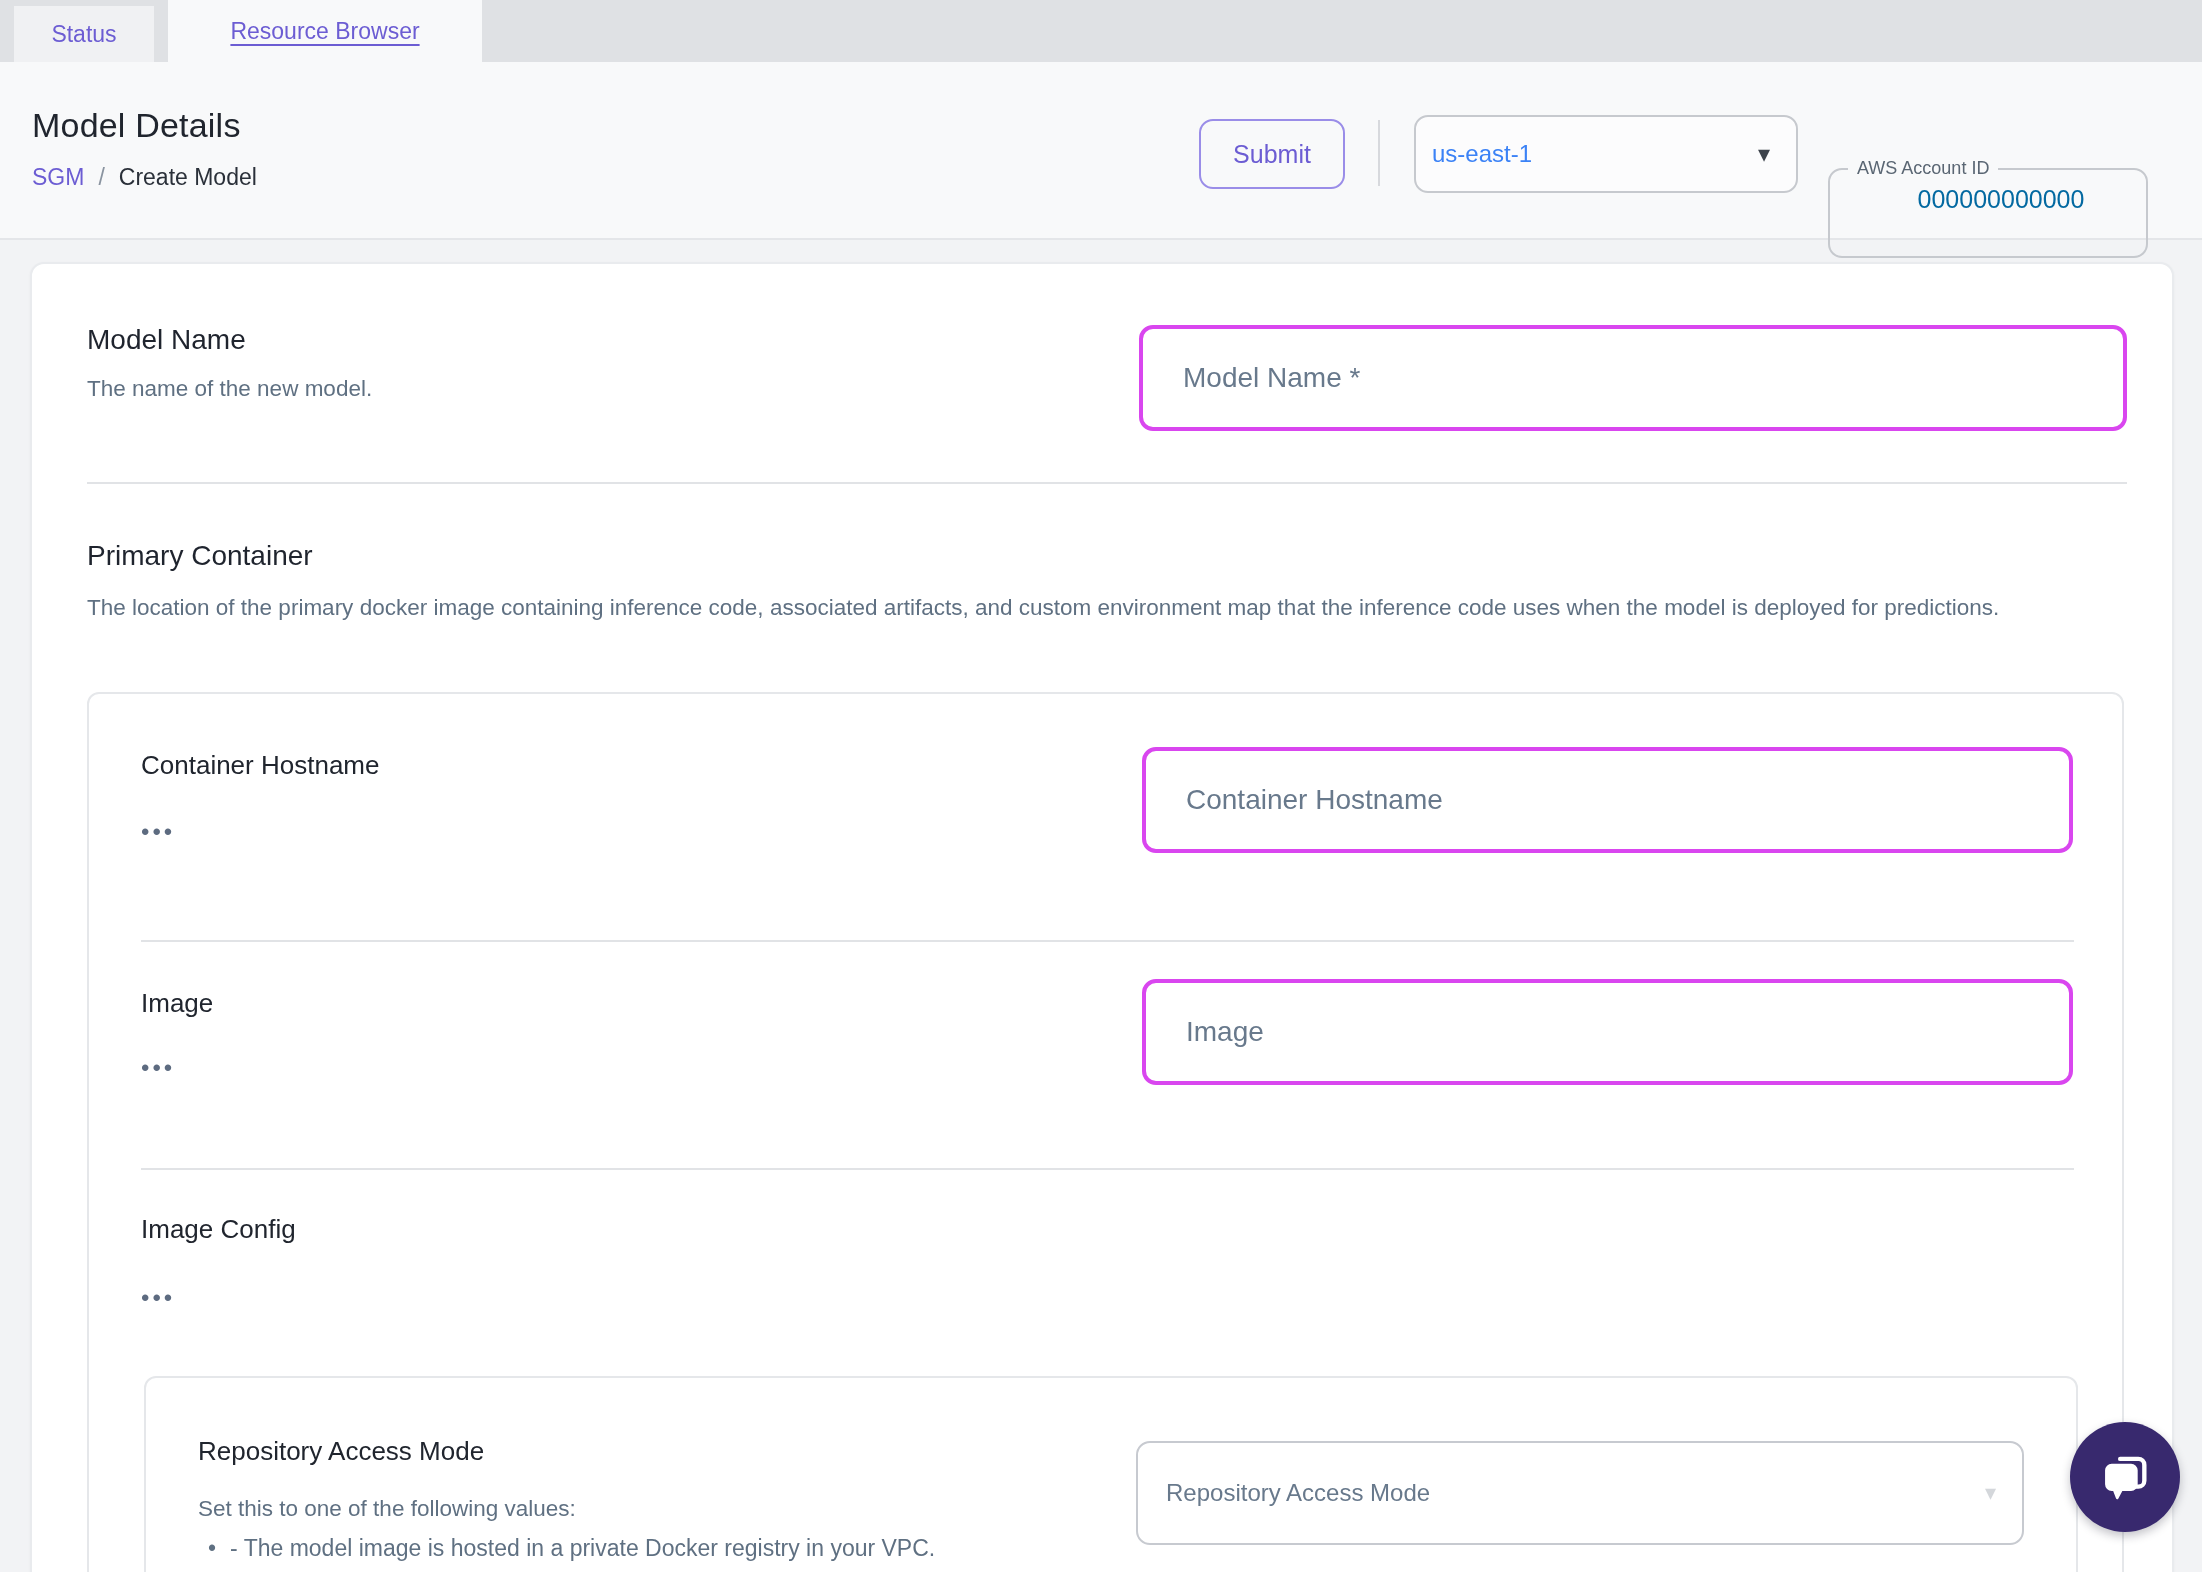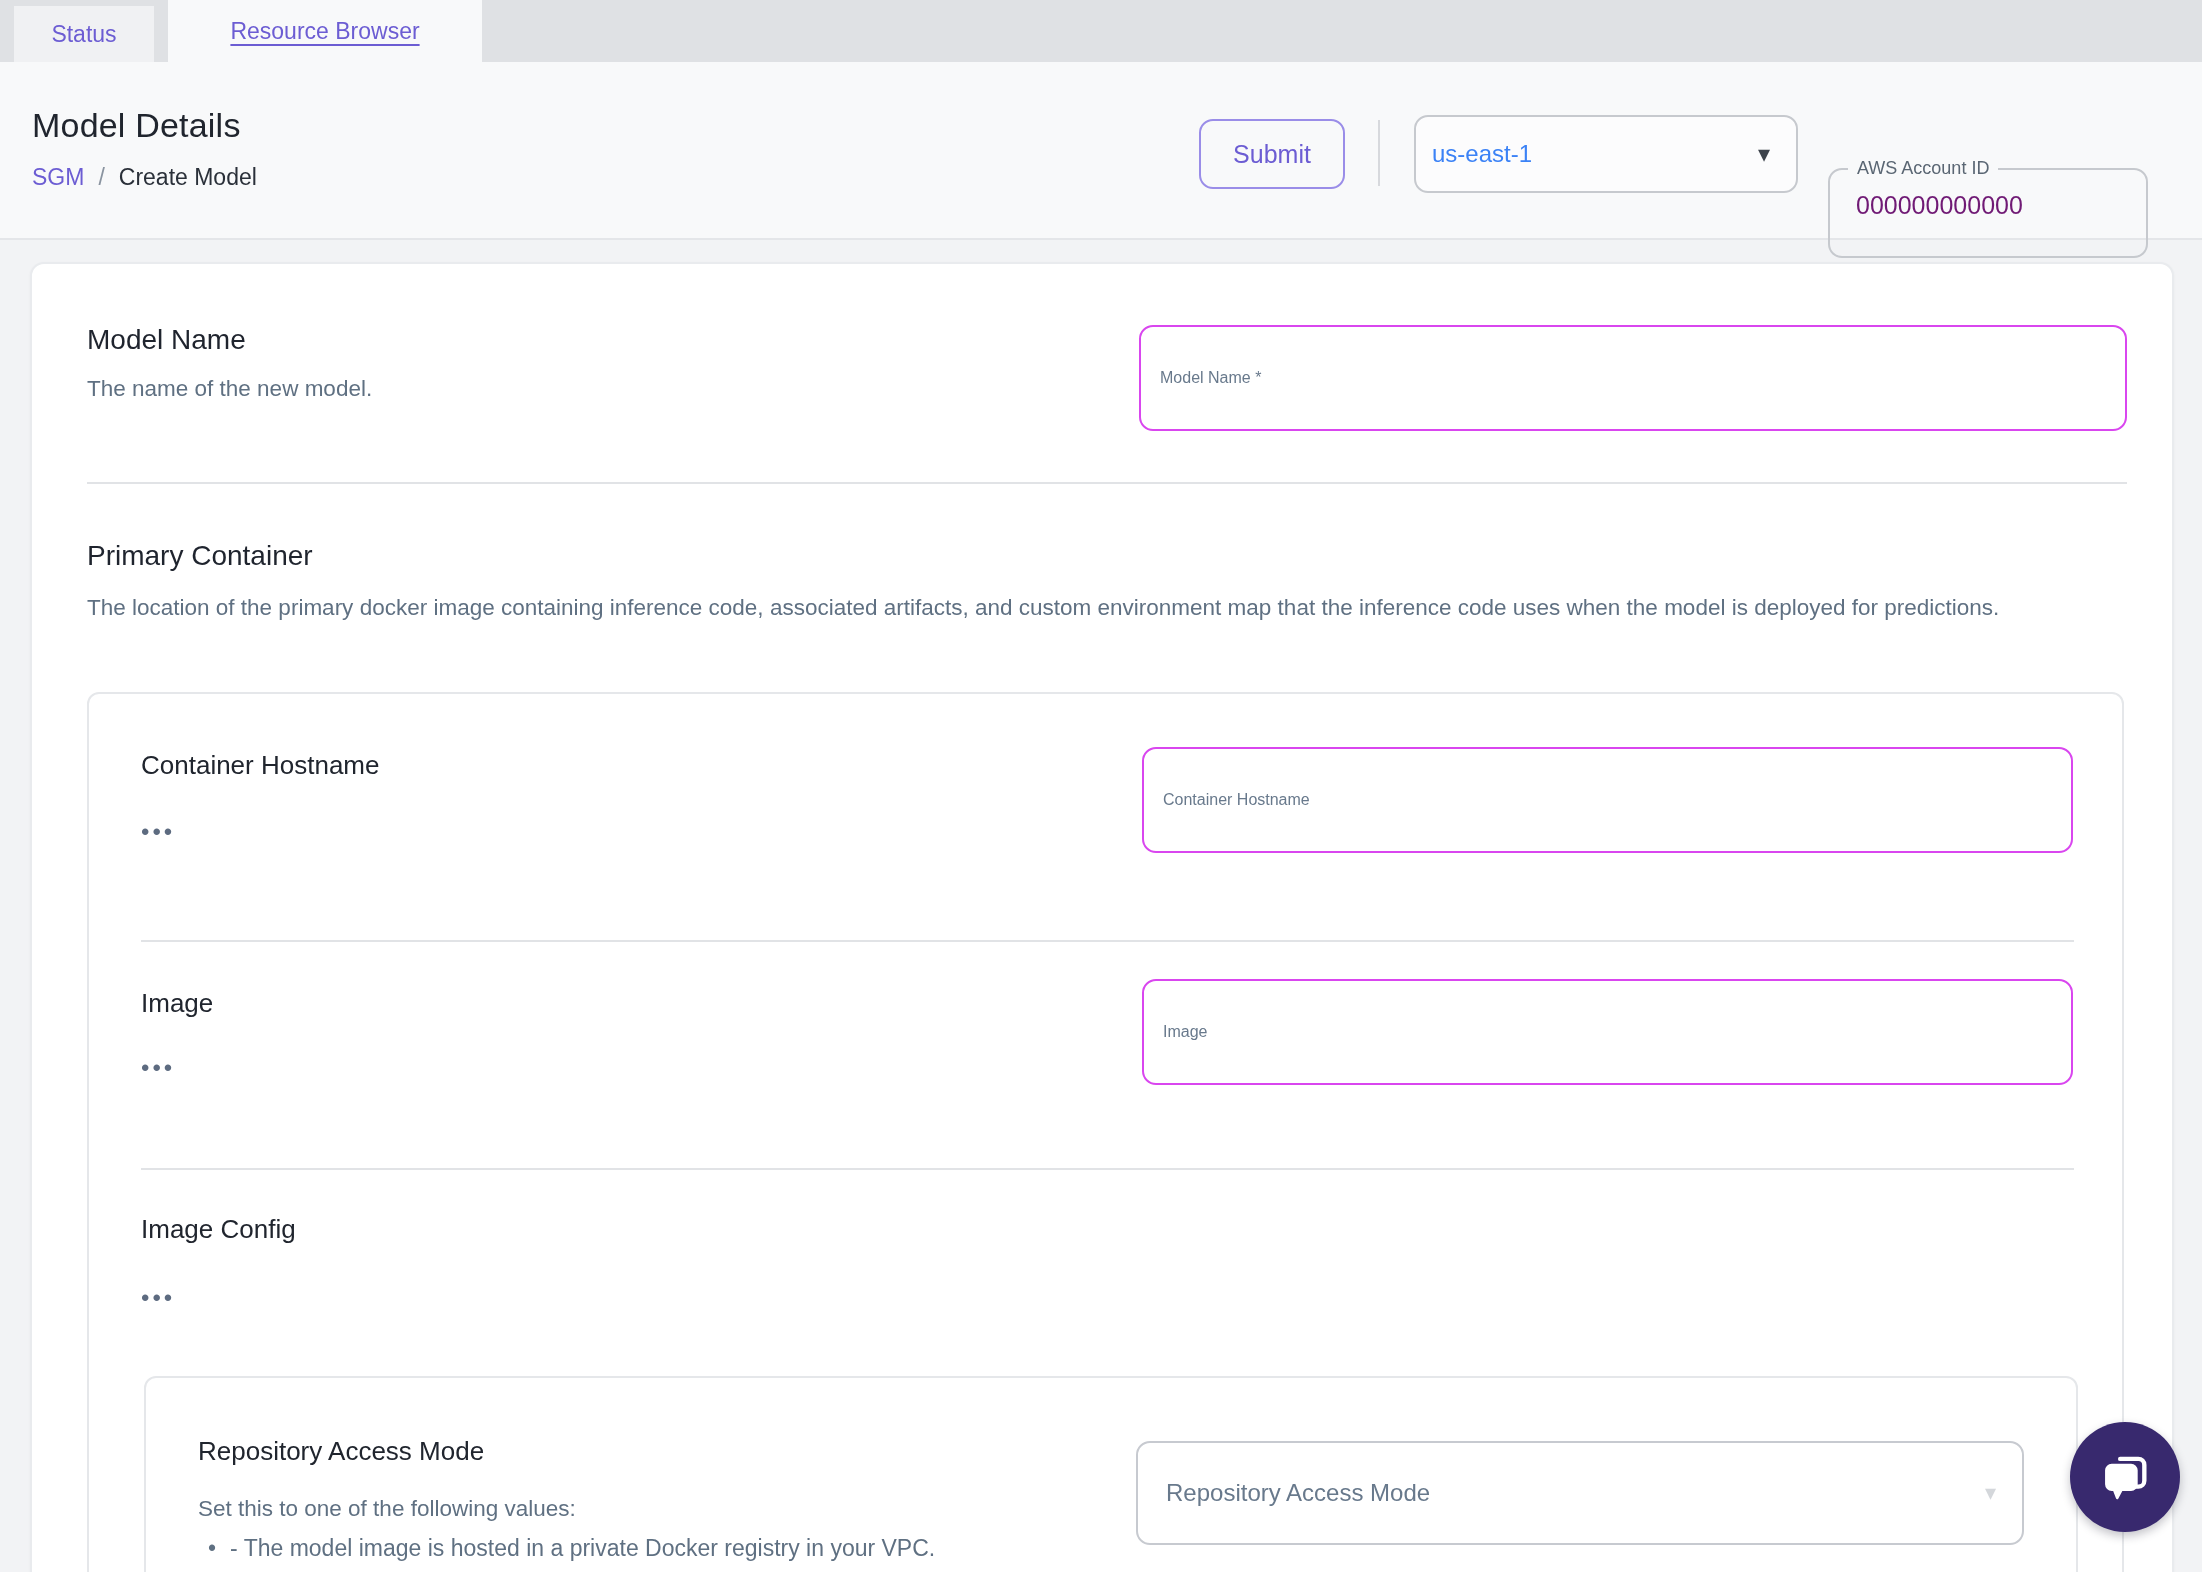--- a/index.html
+++ b/index.html
@@ -59,41 +59,41 @@
 
   .account-fieldset {
     position: absolute; left: 1828px; top: 96px; width: 276px; height: 100px;
     border: 2px solid #c6c9ce; border-radius: 14px;
   }
   .account-fieldset legend {
     margin-left: 18px; padding: 0 9px; font-size: 18px; color: #5a6673;
   }
   .account-input {
     border: none; outline: none; background: transparent;
-    margin: 12px 0 0 26px; width: 290px;
-    font-size: 25px; color: #701a75; font-family: "Liberation Sans", sans-serif;
+    margin: 6px 0 0 26px; width: 290px;
+    font-size: 25px; color: #0369a1; font-family: "Liberation Sans", sans-serif; text-align: center;
   }
 
   
   .card {
     position: absolute; left: 30px; top: 262px; width: 2144px; height: 1400px;
     background: #ffffff; border: 2px solid #e9ebee; border-radius: 14px;
     box-shadow: 0 1px 3px rgba(20,30,50,0.04);
   }
   .field-label   { font-size: 28px; color: #1f242e; }
   .field-label-sm{ font-size: 26px; color: #20252e; }
   .sub-text      { font-size: 22.5px; color: #5f7082; }
   .dots {
     font-size: 24px; color: #5d6b80; letter-spacing: 3px; cursor: pointer; line-height: 1;
   }
   .hdivider { position: absolute; height: 2px; background: #e1e3e6; }
 
   .text-input {
-    border: 2px solid #d946ef; border-radius: 14px; background: #fff;
-    font-size: 16px; color: #21262f; padding: 0 19px;
+    border: 4px solid #d946ef; border-radius: 14px; background: #fff;
+    font-size: 28px; color: #21262f; padding: 0 40px;
     font-family: "Liberation Sans", sans-serif; outline: none;
   }
   .text-input::placeholder { color: #68798c; opacity: 1; }
 
   .mn-label { position: absolute; left: 55px; top: 60px; }
   .mn-sub   { position: absolute; left: 55px; top: 112px; }
   .mn-input { position: absolute; left: 1107px; top: 61px; width: 988px; height: 106px; }
   .div1     { left: 55px; top: 218px; width: 2040px; }
   .pc-heading { position: absolute; left: 55px; top: 276px; }
   .pc-desc  { position: absolute; left: 55px; top: 324px; width: 2016px; line-height: 40px; }

